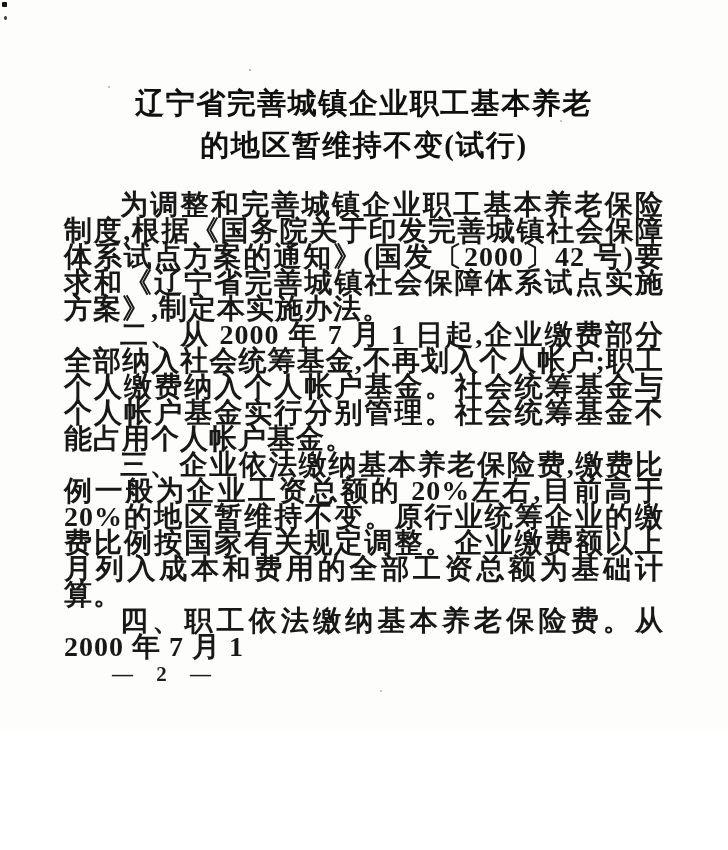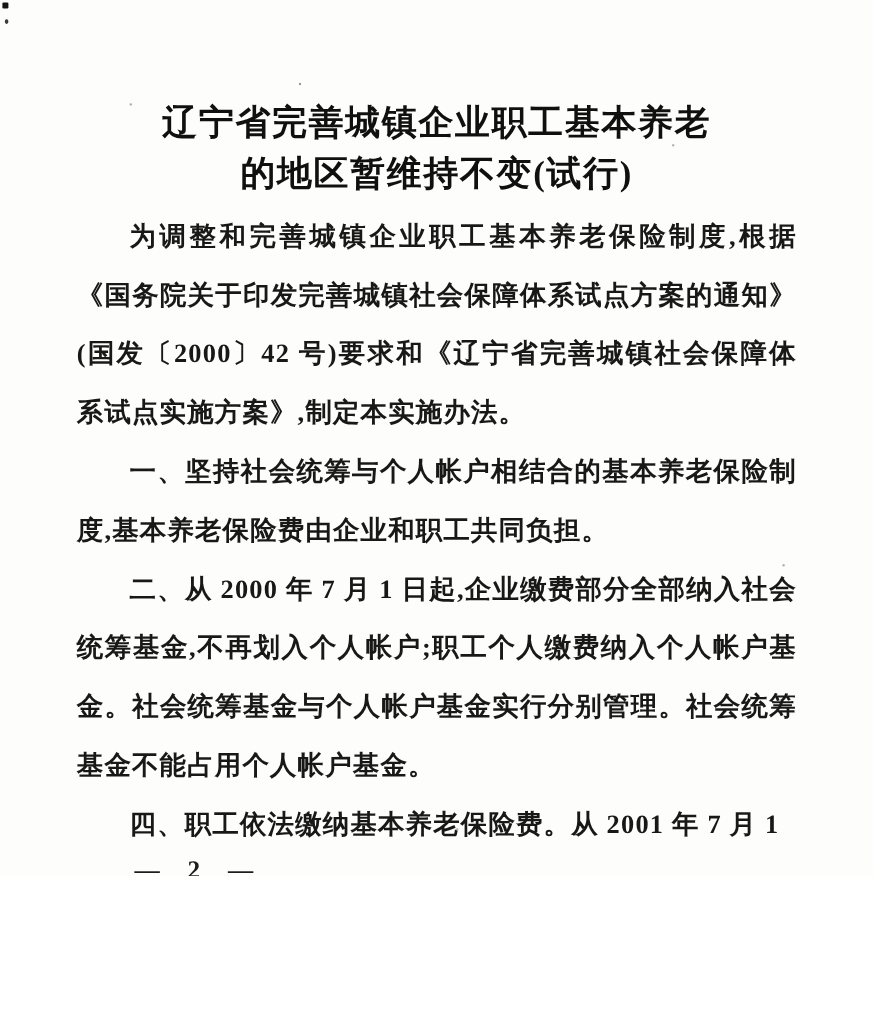--- a/index.html
+++ b/index.html
@@ -22,23 +22,23 @@
     padding-top: 82px;
     text-align: center;
     font-size: 29px;
     line-height: 42px;
     font-weight: bold;
     letter-spacing: 1.5px;
     color: #101010;
   }
   .title-line { display: block; }
   .doc-body {
-    margin: 6px 64px 0 64px;
-    font-size: 22px;
-    line-height: 49px;
+    margin: 26px 64px 0 64px;
+    font-size: 28px;
+    line-height: 26px;
     text-align: justify;
     text-justify: inter-character;
     letter-spacing: 1px;
     font-weight: 600;
     color: #181818;
   }
   .doc-body p {
     margin: 0;
     padding: 0;
     text-indent: 2em;
@@ -83,20 +83,20 @@
     <span class="speck sp-j"></span>
   </div>
 
   <h1 class="doc-title">
     <span class="title-line">辽宁省完善城镇企业职工基本养老</span>
     <span class="title-line">的地区暂维持不变(试行)</span>
   </h1>
 
   <div class="doc-body">
     <p>为调整和完善城镇企业职工基本养老保险制度,根据《国务院关于印发完善城镇社会保障体系试点方案的通知》(国发〔2000〕42 号)要求和《辽宁省完善城镇社会保障体系试点实施方案》,制定本实施办法。</p>
-    <p>一、坚持社会统筹与个人帐户相结合的基本养老保险制度,基本养老保险费由企业和职工共同负担。</p>
     <p>二、从 2000 年 7 月 1 日起,企业缴费部分全部纳入社会统筹基金,不再划入个人帐户;职工个人缴费纳入个人帐户基金。社会统筹基金与个人帐户基金实行分别管理。社会统筹基金不能占用个人帐户基金。</p>
-    <p>四、职工依法缴纳基本养老保险费。从 2001 年 7 月 1</p>
+    <p>三、企业依法缴纳基本养老保险费,缴费比例一般为企业工资总额的 20%左右,目前高于 20%的地区暂维持不变。原行业统筹企业的缴费比例按国家有关规定调整。企业缴费额以上月列入成本和费用的全部工资总额为基础计算。</p>
+    <p>四、职工依法缴纳基本养老保险费。从 2000 年 7 月 1</p>
   </div>
 
   <div class="page-number">— 2 —</div>
 
 </div>
 
 </body></html>

